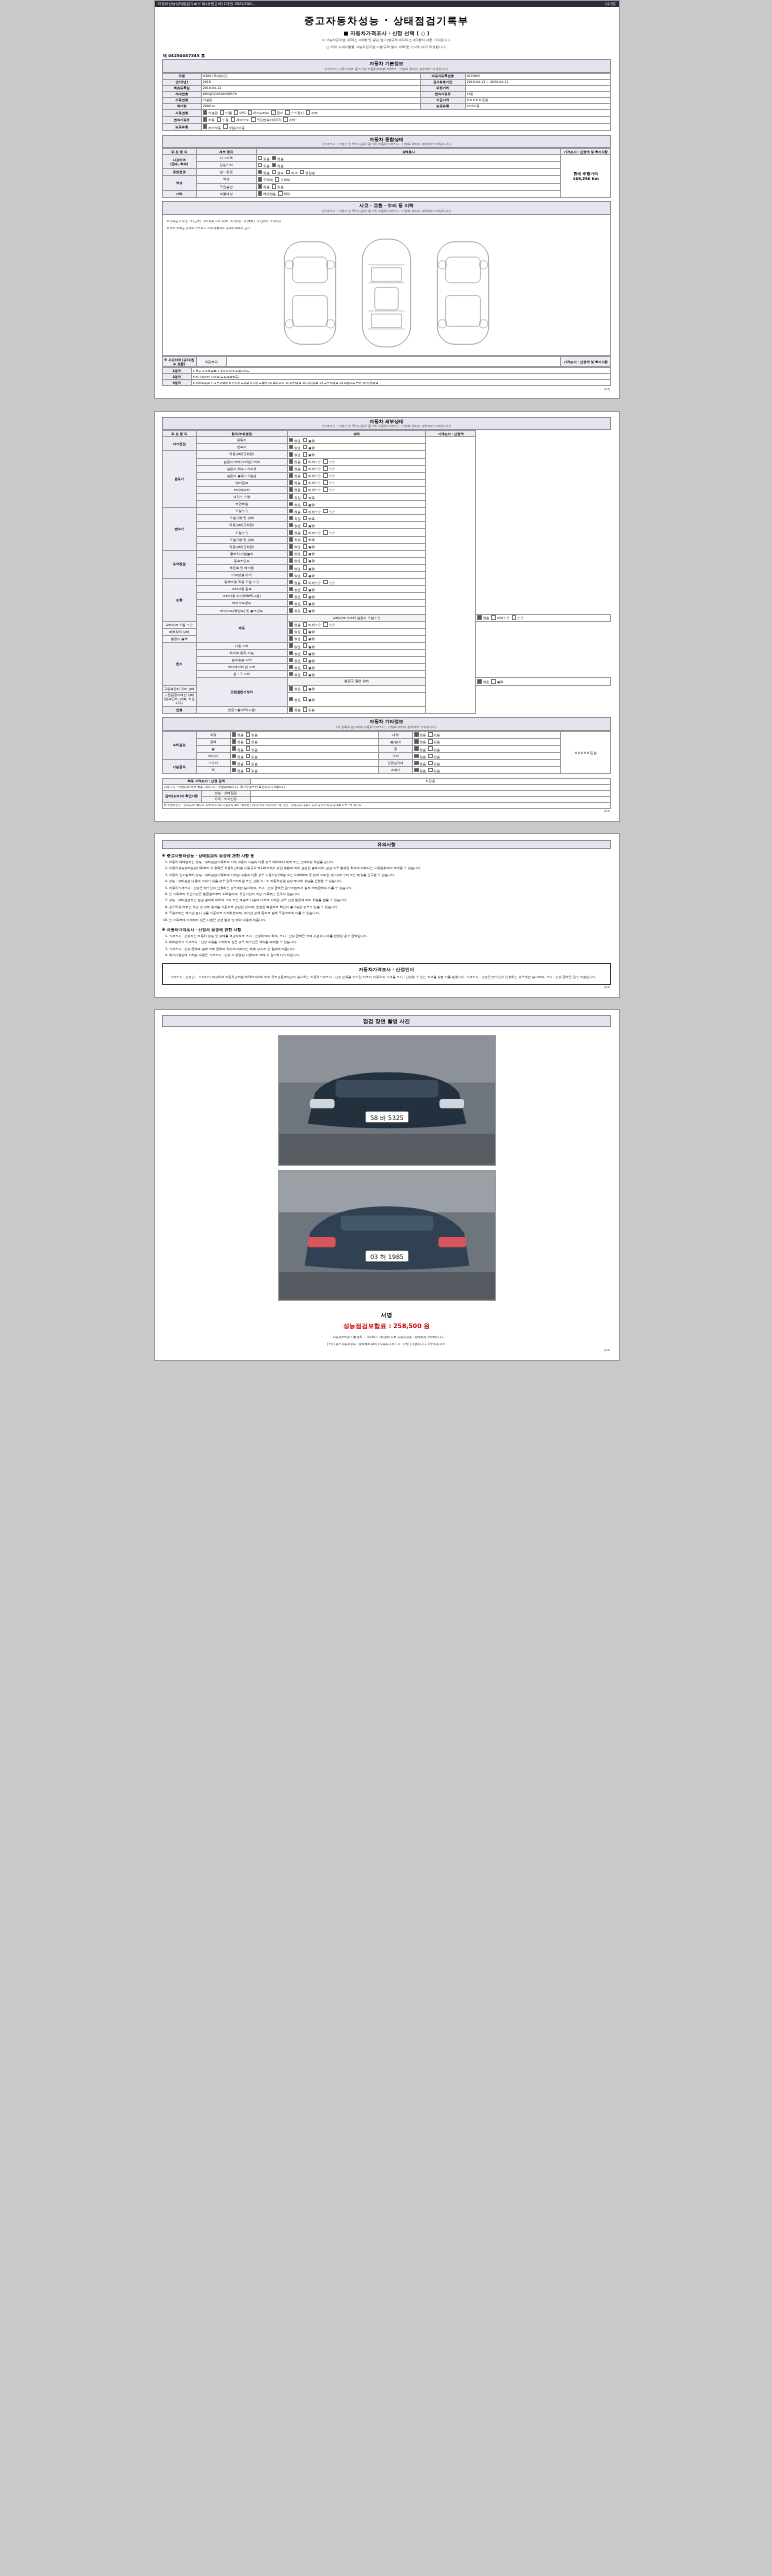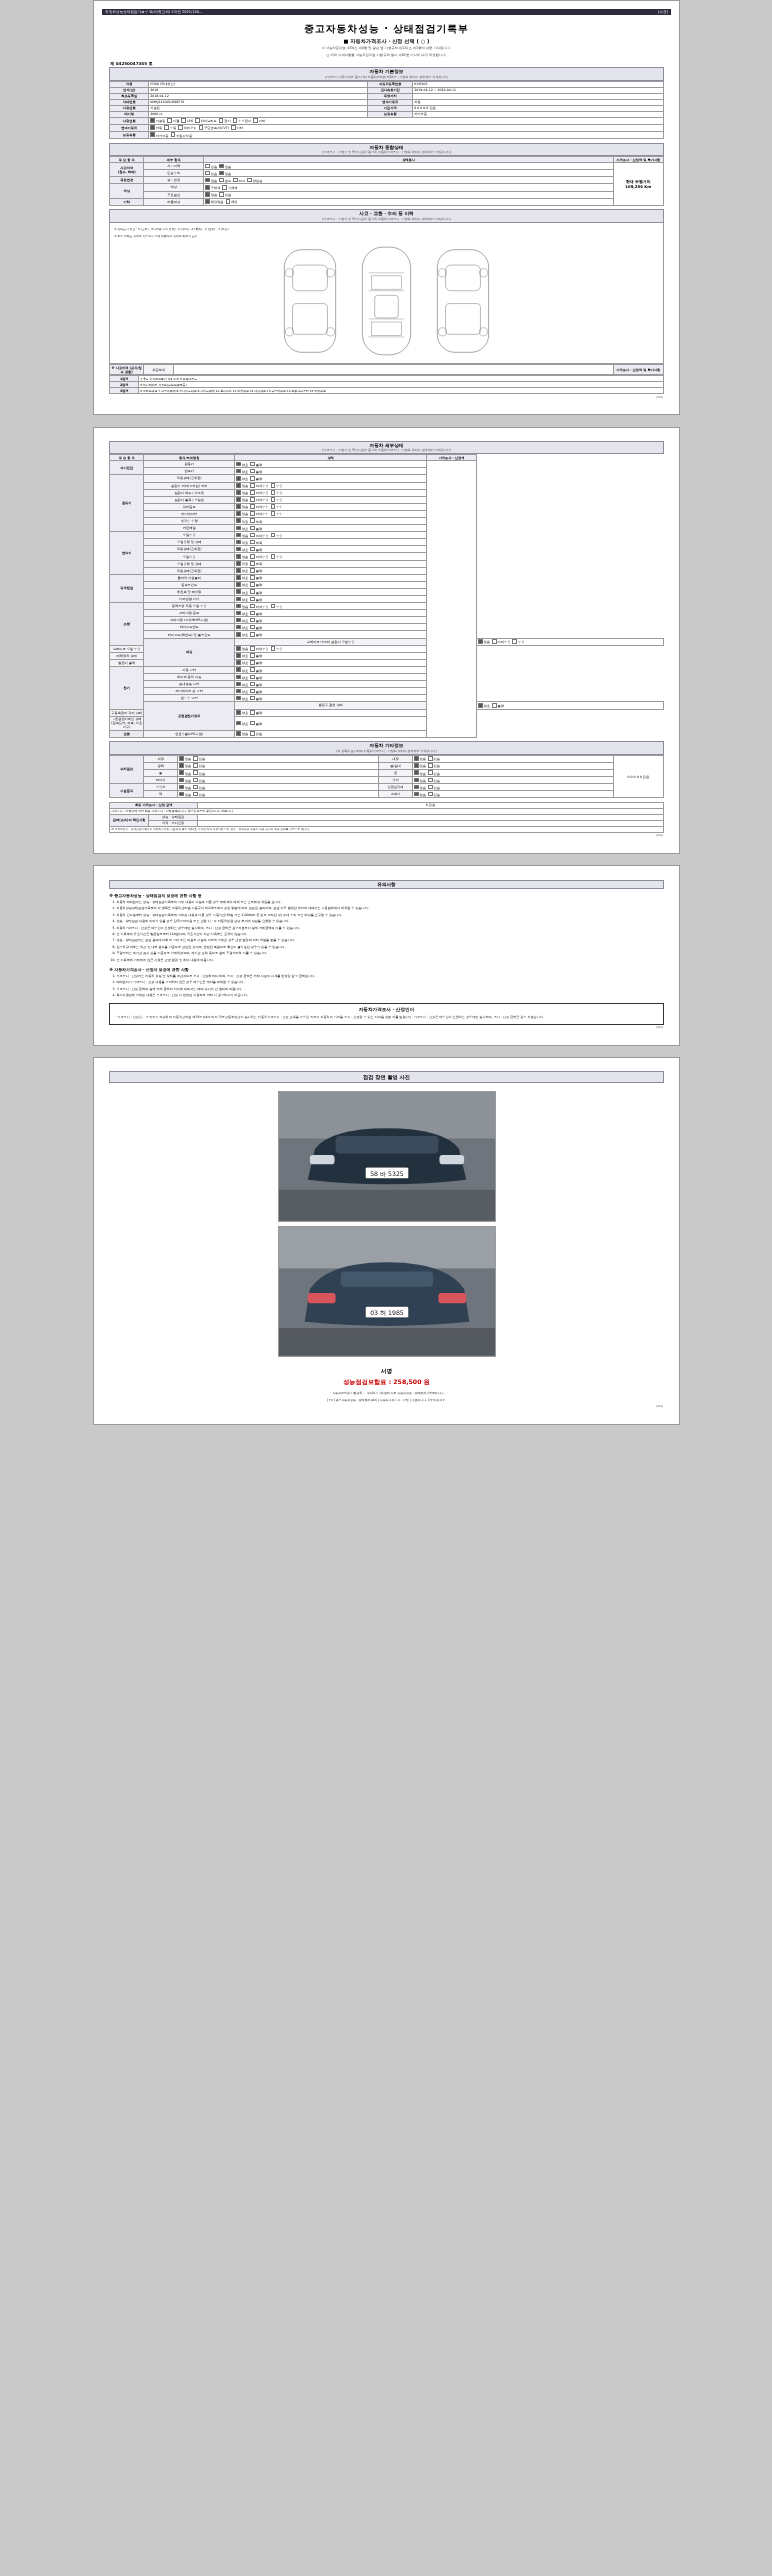--- a/index.html
+++ b/index.html
@@ -1,18 +1,18 @@
 <!DOCTYPE html>
 <html lang="ko" style="font-size:8.2px"><head>
 <meta charset="utf-8">
 <style>
   html,body{margin:0;padding:0;background:#c9c9c9;}
   body{font-family:"DejaVu Sans","Liberation Sans",sans-serif;font-size:3.6px;color:#000;}
   .page{width:773px;margin:0 auto;position:relative;}
-  .sheet{background:#fff;border:0.5px solid #9a9a9a;margin:0 auto 11.3px auto;width:587px;box-sizing:border-box;padding:8px;}
+  .sheet{background:#fff;border:0.5px solid #9a9a9a;margin:0 auto 11.3px auto;width:466px;box-sizing:border-box;padding:0;}
   .sheet-inner{padding:5.2px 7.2px 7.2px 7.2px;}
   .topbar{background:#2b2b3c;color:#fff;font-size:3.6px;padding:1px 3.1px;display:flex;justify-content:space-between;}
   .title-wrap{text-align:center;padding:3.1px 0 1px 0;}
   .doc-title{font-size:9.8px;font-weight:bold;letter-spacing:1px;}
   .doc-sub{font-size:5.2px;font-weight:bold;margin-top:1.5px;}
   .doc-sub2{font-size:3.3px;color:#333;margin-top:1.5px;line-height:1.5;}
   .docnum{font-size:4.1px;font-weight:bold;margin:2.1px 0 1.5px 1px;}
   .band{background:#e4e4ec;border:0.5px solid #8c8c9c;text-align:center;font-weight:bold;font-size:4.6px;padding:1px 0;}
   .band-note{font-size:3px;font-weight:normal;color:#444;margin-top:0.5px;}
   table{border-collapse:collapse;width:100%;}

